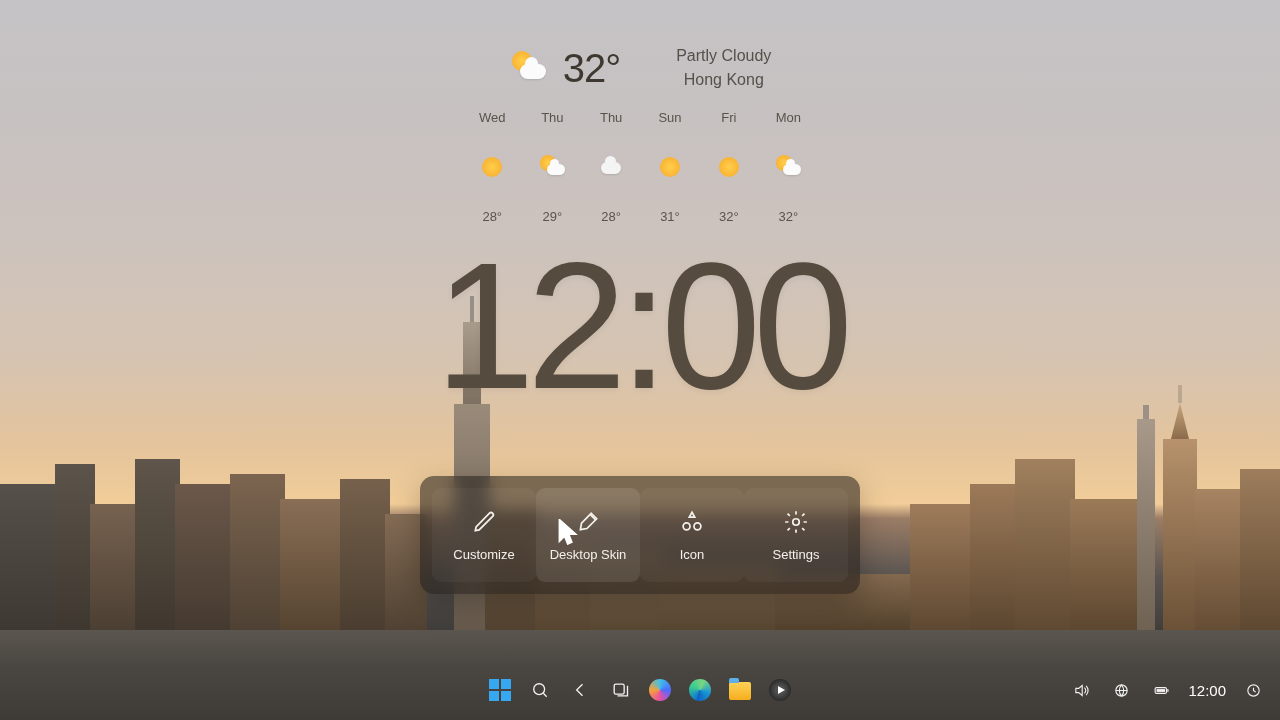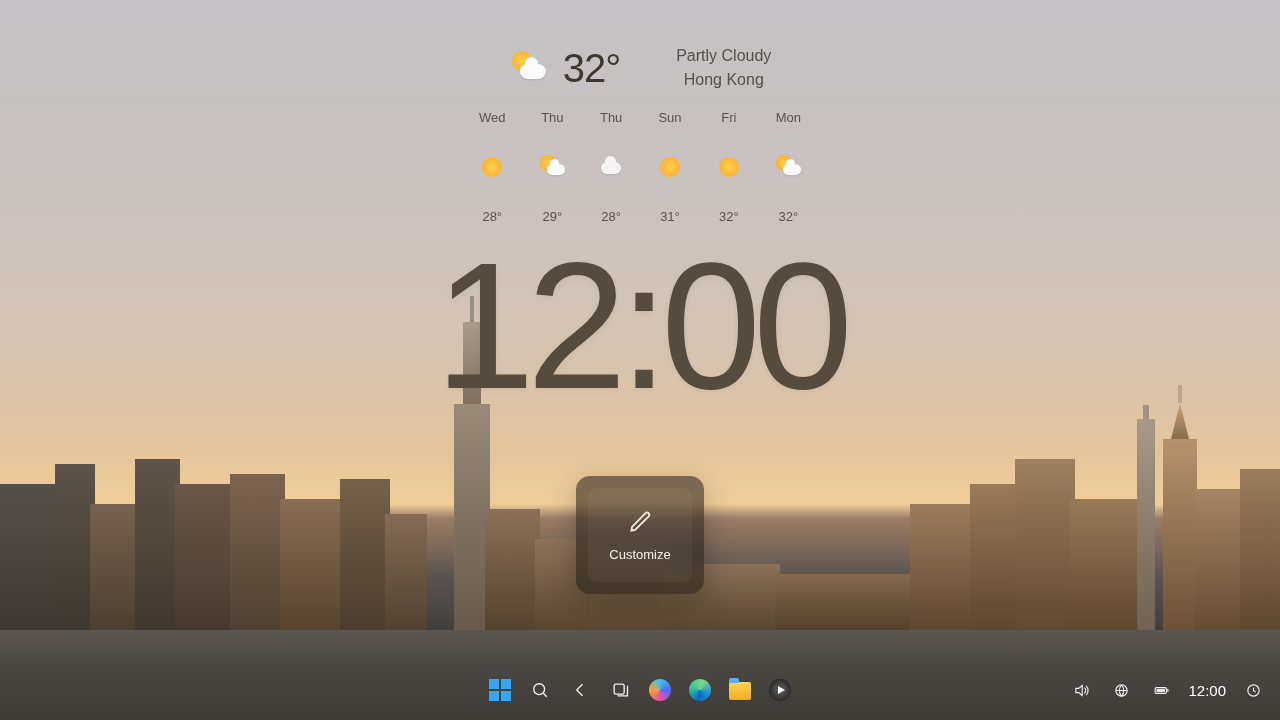--- a/index.html
+++ b/index.html
@@ -223,20 +223,45 @@
 
 <div class="clock">12:00</div>
 
 <div class="panel">
   <div class="panel-item">
     <svg viewBox="0 0 24 24">
         <path d="M4 20l3.5-.7L20 6.8a2 2 0 0 0 0-2.8l-.1-.1a2 2 0 0 0-2.8 0L4.7 16.5 4 20z"></path>
       </svg>
     <span>Customize</span>
   </div>
+  <div class="panel-item hover">
+    <svg class="cursor-arrow" viewBox="0 0 12 16" style="stroke:#fff;fill:#fff;">
+        <path d="M1 1l0 12 3-3 2 5 2-1-2-5 4 0z"></path>
+      </svg>
+    <svg viewBox="0 0 24 24">
+        <path d="M15 4l5 5-9 9-6 1 1-6z"></path>
+        <path d="M14 5l5 5"></path>
+      </svg>
+    <span>Desktop Skin</span>
+  </div>
+  <div class="panel-item">
+    <svg viewBox="0 0 24 24">
+        <path d="M12 3l2.5 4.5h-5z"></path>
+        <circle cx="7" cy="16" r="3.2"></circle>
+        <circle cx="17" cy="16" r="3.2"></circle>
+      </svg>
+    <span>Icon</span>
+  </div>
+  <div class="panel-item">
+    <svg viewBox="0 0 24 24">
+        <circle cx="12" cy="12" r="3"></circle>
+        <path d="M12 2v3M12 19v3M4.2 4.2l2.1 2.1M17.7 17.7l2.1 2.1M2 12h3M19 12h3M4.2 19.8l2.1-2.1M17.7 6.3l2.1-2.1"></path>
+      </svg>
+    <span>Settings</span>
+  </div>
 </div>
 
 <div class="taskbar">
   <div class="tb-center">
     <div class="tb-icon">
       <div class="start-logo">
           <span></span>
           <span></span>
           <span></span>
           <span></span>

